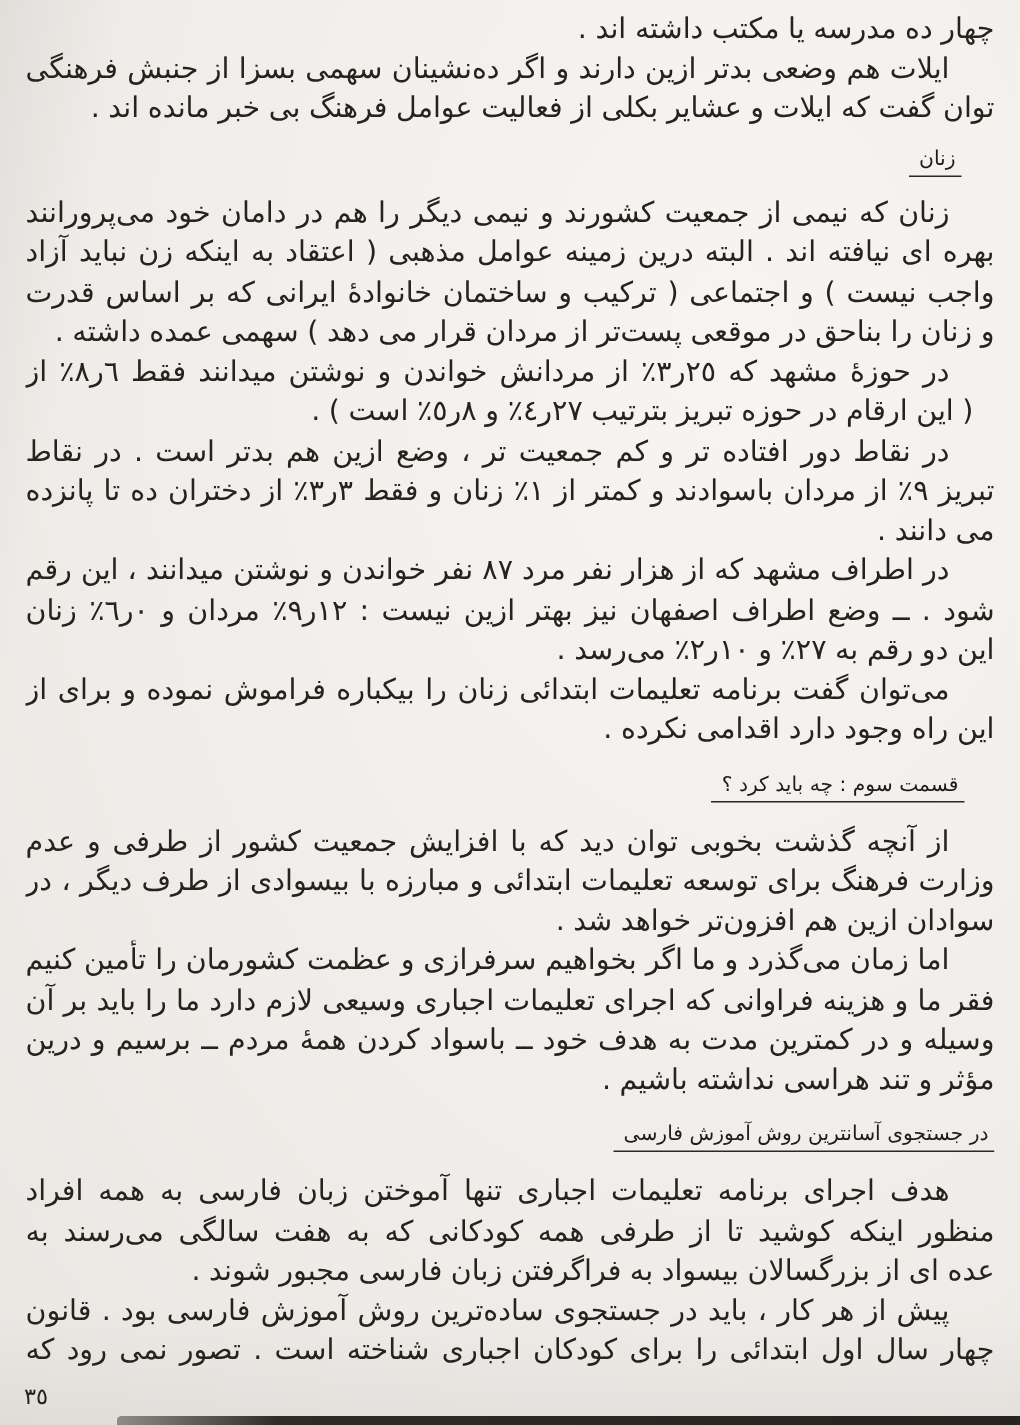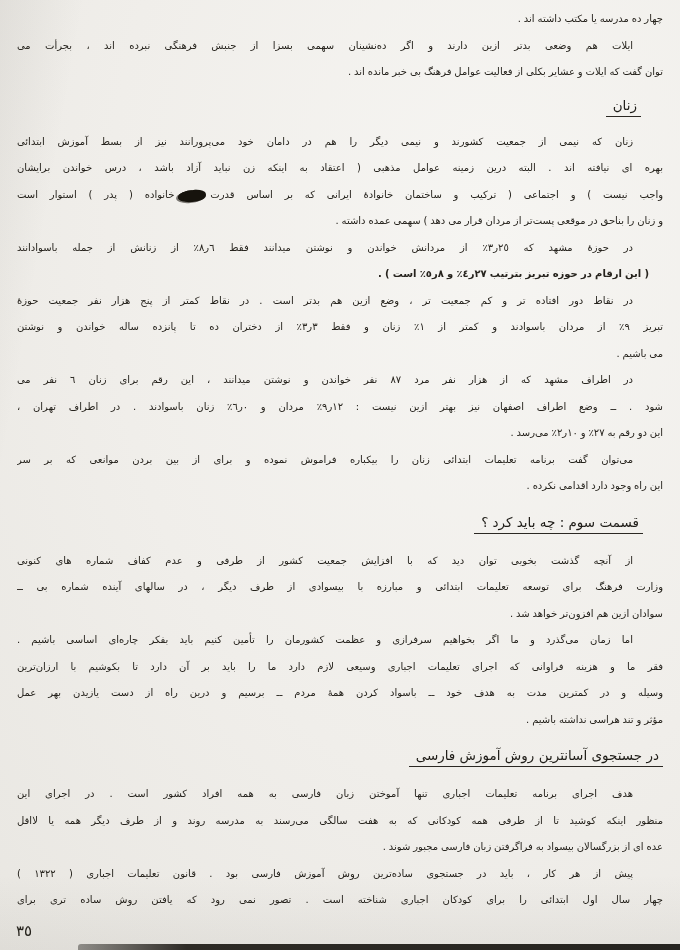--- a/index.html
+++ b/index.html
@@ -7,27 +7,27 @@
   .page{
     position:relative;width:680px;height:950px;overflow:hidden;
     background:
       linear-gradient(100deg, rgba(60,55,45,0.07), rgba(0,0,0,0) 10%),
       linear-gradient(0deg, rgba(60,55,45,0.06), rgba(0,0,0,0) 8%),
       radial-gradient(ellipse at 72% 25%, #f6f5f2 0%, #f0eeea 55%, #e9e7e2 100%);
     direction:rtl;
   }
   .text-block{position:absolute;top:6px;right:17px;left:17px;color:#26231d;}
   .line{
-    font-size:10px;height:26.5px;line-height:26.5px;overflow:hidden;
+    font-size:19px;height:26.5px;line-height:26.5px;overflow:hidden;
     text-align:justify;text-align-last:justify;
     word-spacing:-0.3px;
   }
   .line.end{text-align:right;text-align-last:right;}
   .ind{padding-right:30px;}
-  .ind2{padding-right:14px;font-weight:bold;}
+  .ind2{padding-right:14px;}
   .h-row{overflow:hidden;}
   .h-row.h1{height:34px;padding-top:9px;padding-right:22px;}
   .h-row.h2{height:36px;padding-top:12px;padding-right:20px;text-align:right;}
   .h-row.h3{height:36px;padding-top:12px;padding-right:0;text-decoration:underline;}
   .h-text{
     display:inline-block;font-size:13.5px;line-height:19px;color:#1e1c17;
     border-bottom:1.5px solid #2b2823;padding:0 4px 1px 7px;
   }
   .blot{
     display:inline-block;width:28px;height:12px;background:#16130d;
@@ -71,21 +71,21 @@
     </div>
 
     <div class="para">
       <div class="line ind">در حوزهٔ مشهد که ٢٥ر٣٪ از مردانش خواندن و نوشتن میدانند فقط ٦ر٨٪ از زنانش از جمله باسوادانند</div>
       <div class="line end ind2">( این ارقام در حوزه تبریز بترتیب ٢٧ر٤٪ و ٨ر٥٪ است ) .</div>
     </div>
 
     <div class="para">
       <div class="line ind">در نقاط دور افتاده تر و کم جمعیت تر ، وضع ازین هم بدتر است . در نقاط کمتر از پنج هزار نفر جمعیت حوزهٔ</div>
       <div class="line">تبریز ٩٪ از مردان باسوادند و کمتر از ١٪ زنان و فقط ٣ر٣٪ از دختران ده تا پانزده ساله خواندن و نوشتن</div>
-      <div class="line end">می باشیم .</div>
+      <div class="line end">می دانند .</div>
     </div>
 
     <div class="para">
       <div class="line ind">در اطراف مشهد که از هزار نفر مرد ٨٧ نفر خواندن و نوشتن میدانند ، این رقم برای زنان ٦ نفر می</div>
       <div class="line">شود . ــ وضع اطراف اصفهان نیز بهتر ازین نیست : ١٢ر٩٪ مردان و ٠ر٦٪ زنان باسوادند . در اطراف تهران ،</div>
       <div class="line end">این دو رقم به ٢٧٪ و ١٠ر٢٪ می‌رسد .</div>
     </div>
 
     <div class="para">
       <div class="line ind">می‌توان گفت برنامه تعلیمات ابتدائی زنان را بیکباره فراموش نموده و برای از بین بردن موانعی که بر سر</div>

